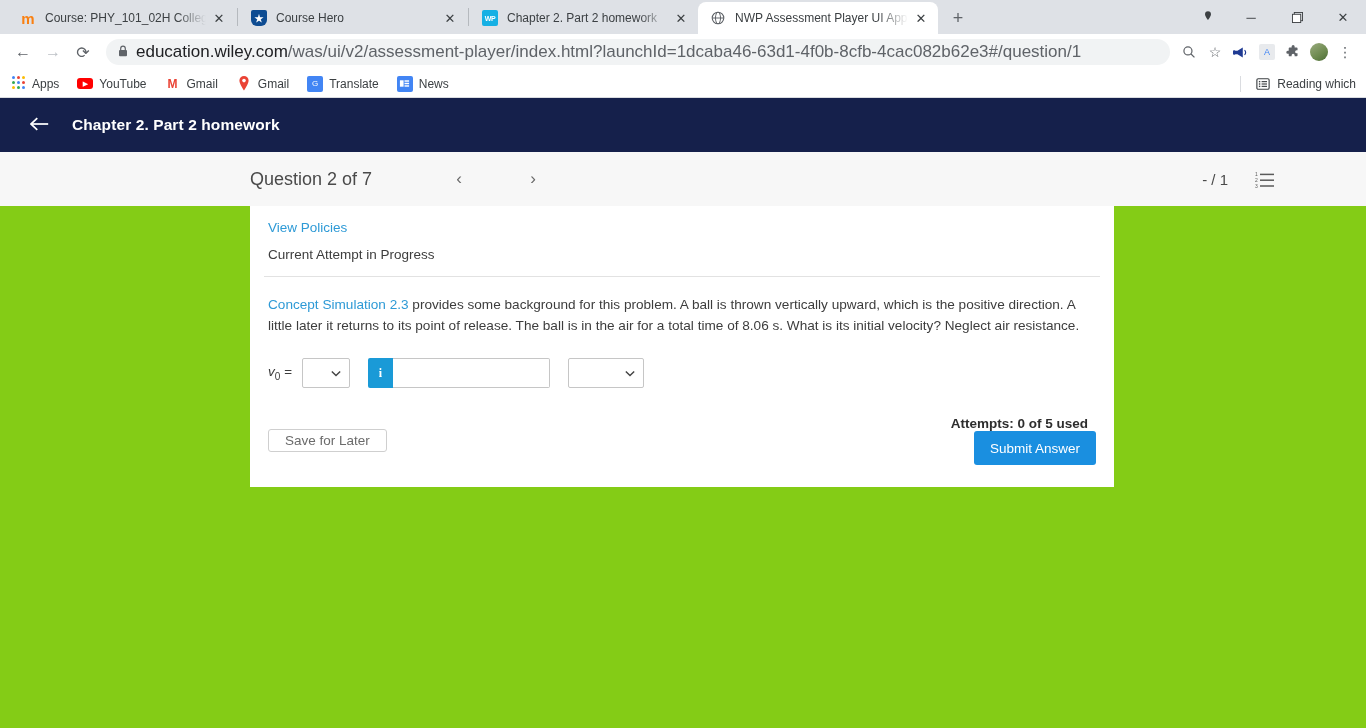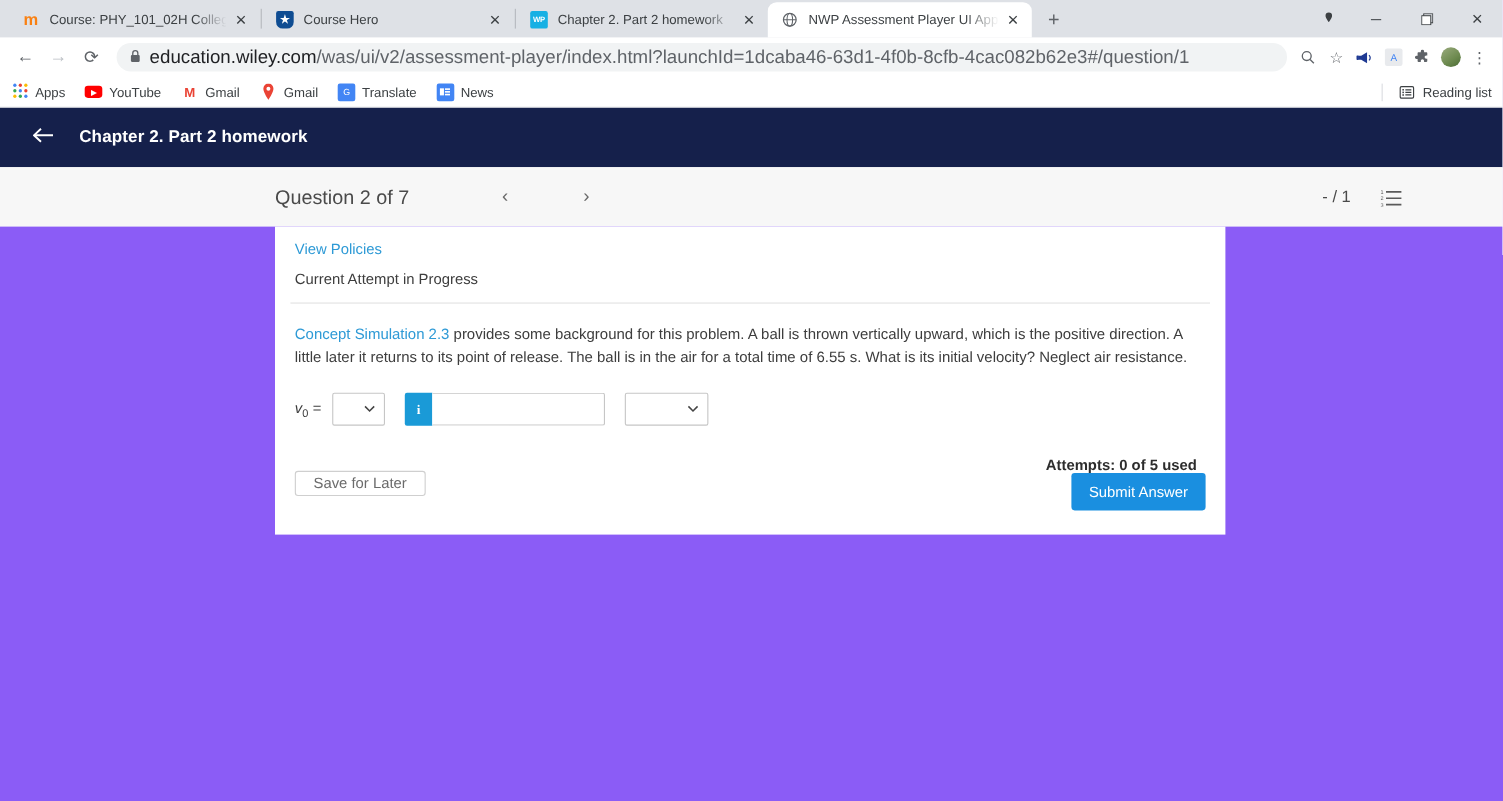--- a/index.html
+++ b/index.html
@@ -210,21 +210,21 @@
   }
   .qnav-right { margin-left: auto; display: flex; align-items: center; }
   .qnav-score { font-size: 15px; color: #4a4a4a; margin-right: 26px; }
   .qnav-list-icon {
     width: 22px; height: 22px; cursor: pointer;
     display: flex; align-items: center; justify-content: center;
     color: #5a5a5a;
   }
 
   .content-area {
-    background: #8b5cf6;
+    background: #84cc16;
     padding: 0 0 0 0;
     height: 522px;
     position: relative;
   }
   .card {
     position: absolute;
     left: 250px; top: 0px;
     width: 864px;
     background: #ffffff;
   }
@@ -497,21 +497,21 @@
               <rect x="1" y="2" width="14" height="12" rx="1.5" fill="none" stroke="#3c4043" stroke-width="1.3"></rect>
               <line x1="4.2" y1="5.2" x2="4.2" y2="5.2" stroke="#3c4043" stroke-width="1.6"></line>
               <rect x="3.3" y="4.5" width="1.6" height="1.6" fill="#3c4043"></rect>
               <rect x="3.3" y="7.2" width="1.6" height="1.6" fill="#3c4043"></rect>
               <rect x="3.3" y="9.9" width="1.6" height="1.6" fill="#3c4043"></rect>
               <line x1="6.4" y1="5.3" x2="12.6" y2="5.3" stroke="#3c4043" stroke-width="1.3"></line>
               <line x1="6.4" y1="8" x2="12.6" y2="8" stroke="#3c4043" stroke-width="1.3"></line>
               <line x1="6.4" y1="10.7" x2="12.6" y2="10.7" stroke="#3c4043" stroke-width="1.3"></line>
             </svg>
         </span>
-        <span>Reading list</span>
+        <span>Reading which</span>
       </div>
     </div>
   </div>
 </div>
 
 <div class="page">
 
   <div class="app-header">
     <span class="back-arrow">
       <svg width="20" height="16" viewBox="0 0 22 16">
@@ -547,21 +547,21 @@
       <div class="card-top">
         <div>
           <span class="view-policies">View Policies</span>
         </div>
         <div class="attempt-label">Current Attempt in Progress</div>
       </div>
 
       <div class="card-divider"></div>
 
       <div class="card-body">
-        <div class="qtext"><a>Concept Simulation 2.3</a><span> provides some background for this problem. A ball is thrown vertically upward, which is the positive direction. A little later it returns to its point of release. The ball is in the air for a total time of 6.55 s. What is its initial velocity? Neglect air resistance.</span></div>
+        <div class="qtext"><a>Concept Simulation 2.3</a><span> provides some background for this problem. A ball is thrown vertically upward, which is the positive direction. A little later it returns to its point of release. The ball is in the air for a total time of 8.06 s. What is its initial velocity? Neglect air resistance.</span></div>
 
         <div class="answer-row">
           <span class="var-label"><span>v</span><sub>0</sub> <span>=</span></span>
 
           <div class="sel sel-a">
             <span class="chev">
               <svg width="10" height="7" viewBox="0 0 12 8">
                   <polyline points="1,1.5 6,6.5 11,1.5" fill="none" stroke="#444" stroke-width="1.7"></polyline>
                 </svg>
             </span>

